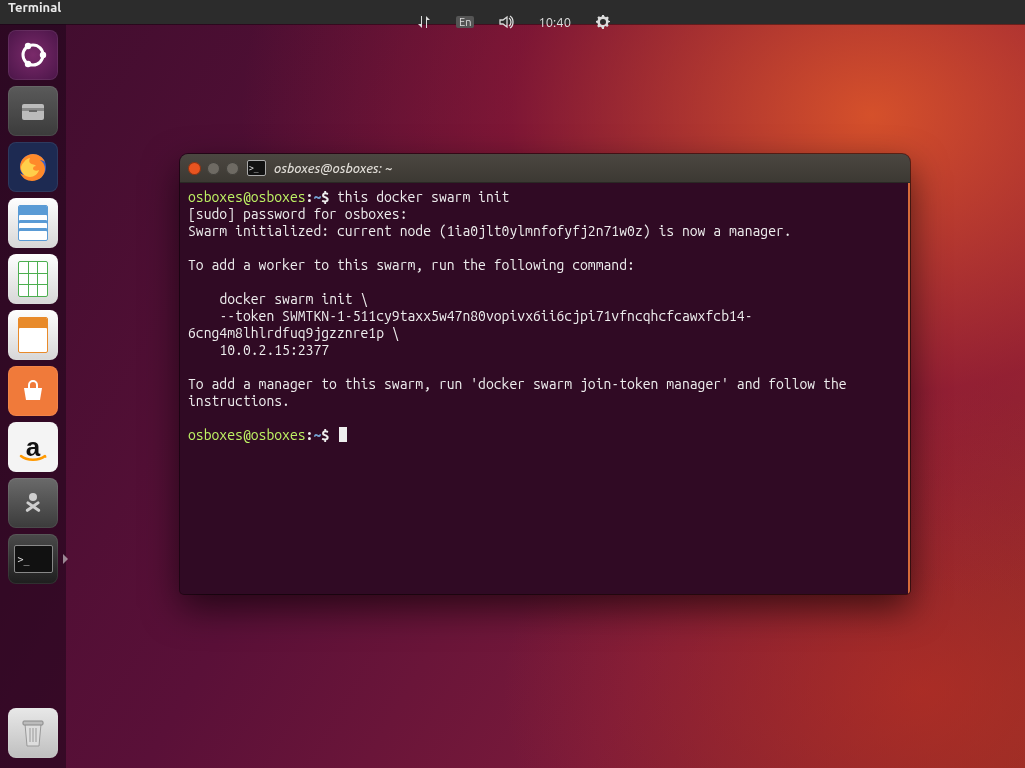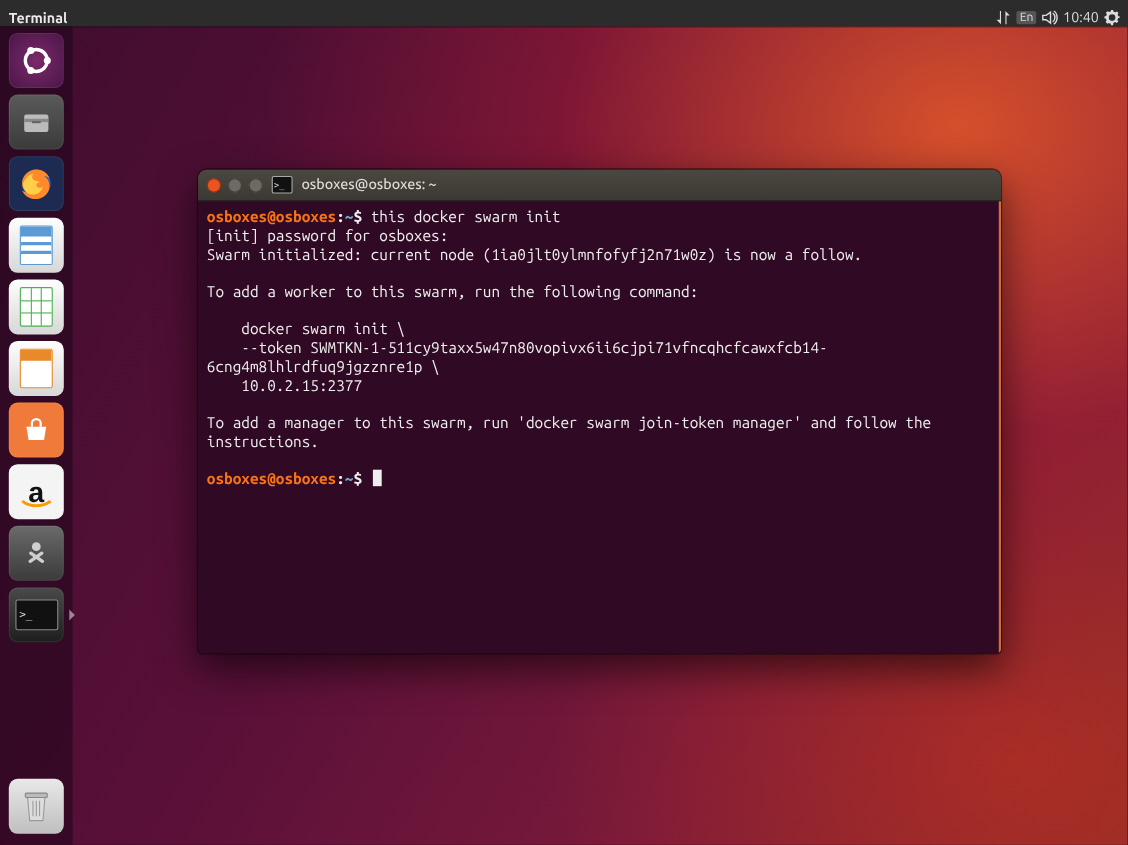--- a/index.html
+++ b/index.html
@@ -21,27 +21,28 @@
     linear-gradient(120deg, #3f0d2e 0%, #5a1038 40%, #7a1a3a 70%, #8a2c2a 100%);
 }
 
 .topbar {
   position: absolute;
   top: 0; left: 0; right: 0;
   height: 24px;
   background: #2c2c2c;
   color: #eaeaea;
   display: flex;
-  align-items: flex-end;
+  align-items: center;
   font-size: 13px;
   padding: 0 6px 0 8px;
   box-shadow: 0 1px 0 rgba(0,0,0,0.4);
+  flex-direction: column;
 }
 .topbar .app-label { font-weight: 600; margin-right: auto; }
-.topbar .tray { display: flex; align-items: center; gap: 4px; }
+.topbar .tray { display: flex; align-items: center; gap: 24px; }
 .tray-item { display: inline-flex; align-items: center; justify-content: center; color:#dcdcdc; }
 .lang-box { background:#555; border-radius:2px; padding:0 3px; font-size:11px; }
 
 .launcher {
   position: absolute;
   top: 24px; left: 0; bottom: 0;
   width: 66px;
   background: rgba(30,5,25,0.55);
   display: flex;
   flex-direction: column;
@@ -112,30 +113,30 @@
 }
 .win-btns { display:flex; gap:6px; }
 .win-btn { width:13px;height:13px;border-radius:50%; box-shadow:inset 0 0 0 1px rgba(0,0,0,0.4);}
 .wb-close{ background:#e95420; }
 .wb-min  { background:#6e6a63; }
 .wb-max  { background:#6e6a63; }
 .term-activity-icon{
   width:16px;height:14px;background:#111;border:1px solid #aaa;border-radius:2px;
   display:flex;align-items:center;padding-left:1px;color:#ddd;font:8px monospace;
 }
-.term-title { font-weight:500; }
+.term-title { font-weight:500;font-style:italic; }
 .term-body {
   padding:6px 8px;
   font: 14px/17px "Ubuntu Mono","DejaVu Sans Mono",Consolas,monospace;
   color:#eeeeee;
   white-space:pre-wrap;
   height:calc(100% - 28px);
   border-right:2px solid #d66b3a;
 }
-.p-user{ color:#f97316; font-weight:bold;}
+.p-user{ color:#bef264; font-weight:normal;}
 .p-colon{ color:#eeeeee; font-weight:bold;}
 .p-path{ color:#729fcf; font-weight:bold;}
 .cursor {
   display:inline-block; width:8px; height:15px;
   background:#eeeeee; vertical-align:-2px; margin-left:2px;
 }
 @keyframes blink { 50% { opacity:0; } }
 </style>
 </head>
 <body>
@@ -235,22 +236,22 @@
     <div class="term-titlebar">
       <div class="win-btns">
         <div class="win-btn wb-close"></div>
         <div class="win-btn wb-min"></div>
         <div class="win-btn wb-max"></div>
       </div>
       <div class="term-activity-icon">&gt;_</div>
       <div class="term-title">osboxes@osboxes: ~</div>
     </div>
     <div class="term-body"><span class="p-user">osboxes@osboxes</span><span class="p-colon">:</span><span class="p-path">~</span><span class="p-colon">$</span> <span>this docker swarm init</span>
-<span>[init] password for osboxes:</span>
-<span>Swarm initialized: current node (1ia0jlt0ylmnfofyfj2n71w0z) is now a follow.</span>
+<span>[sudo] password for osboxes:</span>
+<span>Swarm initialized: current node (1ia0jlt0ylmnfofyfj2n71w0z) is now a manager.</span>
 <span></span>
 <span>To add a worker to this swarm, run the following command:</span>
 <span></span>
 <span>    docker swarm init \</span>
 <span>    --token SWMTKN-1-511cy9taxx5w47n80vopivx6ii6cjpi71vfncqhcfcawxfcb14-6cng4m8lhlrdfuq9jgzznre1p \</span>
 <span>    10.0.2.15:2377</span>
 <span></span>
 <span>To add a manager to this swarm, run 'docker swarm join-token manager' and follow the instructions.</span>
 <span></span>
 <span class="p-user">osboxes@osboxes</span><span class="p-colon">:</span><span class="p-path">~</span><span class="p-colon">$</span> <span class="cursor"></span></div>

